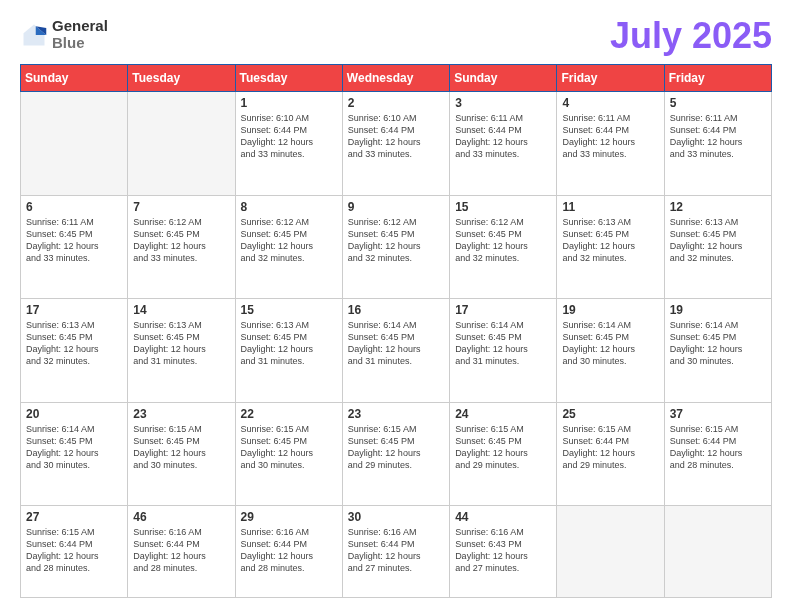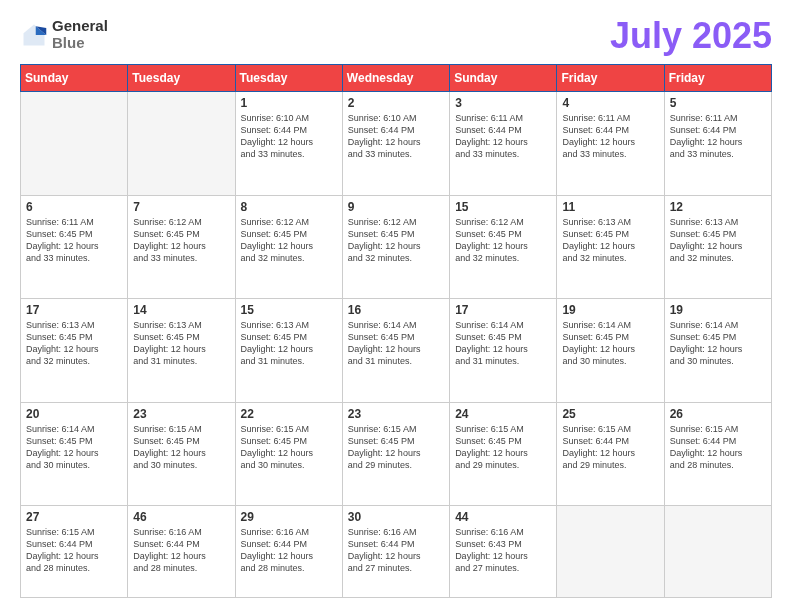--- a/index.html
+++ b/index.html
@@ -317,21 +317,21 @@
 and 29 minutes.</div>
           </td>
           <td>
             <span class="day-num">25</span>
             <div class="day-info" style="white-space: pre-line;">Sunrise: 6:15 AM
 Sunset: 6:44 PM
 Daylight: 12 hours
 and 29 minutes.</div>
           </td>
           <td>
-            <span class="day-num">26</span>
+            <span class="day-num">37</span>
             <div class="day-info" style="white-space: pre-line;">Sunrise: 6:15 AM
 Sunset: 6:44 PM
 Daylight: 12 hours
 and 28 minutes.</div>
           </td>
         </tr>
         <tr>
           <td>
             <span class="day-num">27</span>
             <div class="day-info" style="white-space: pre-line;">Sunrise: 6:15 AM

